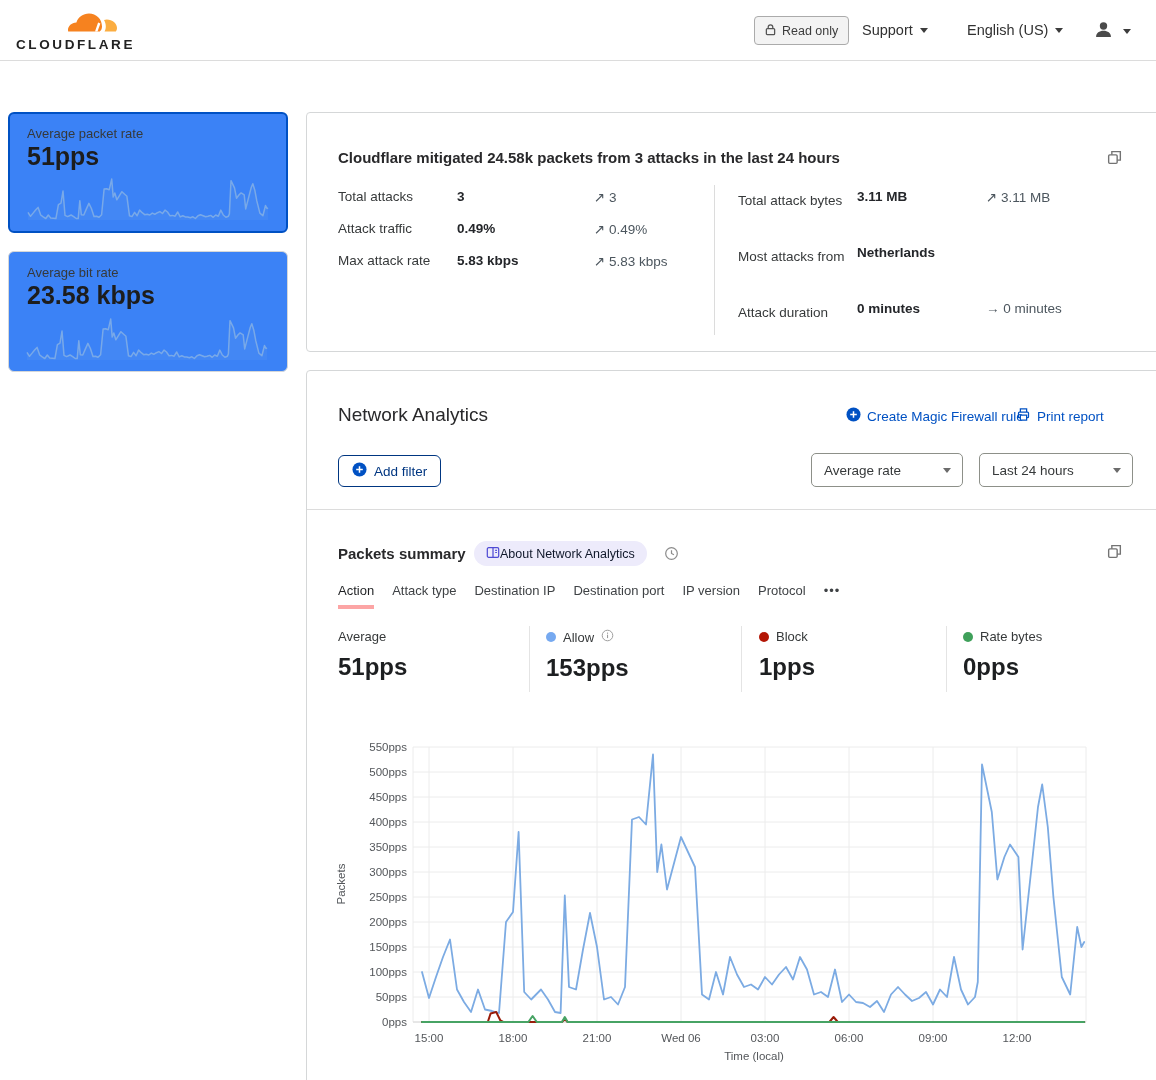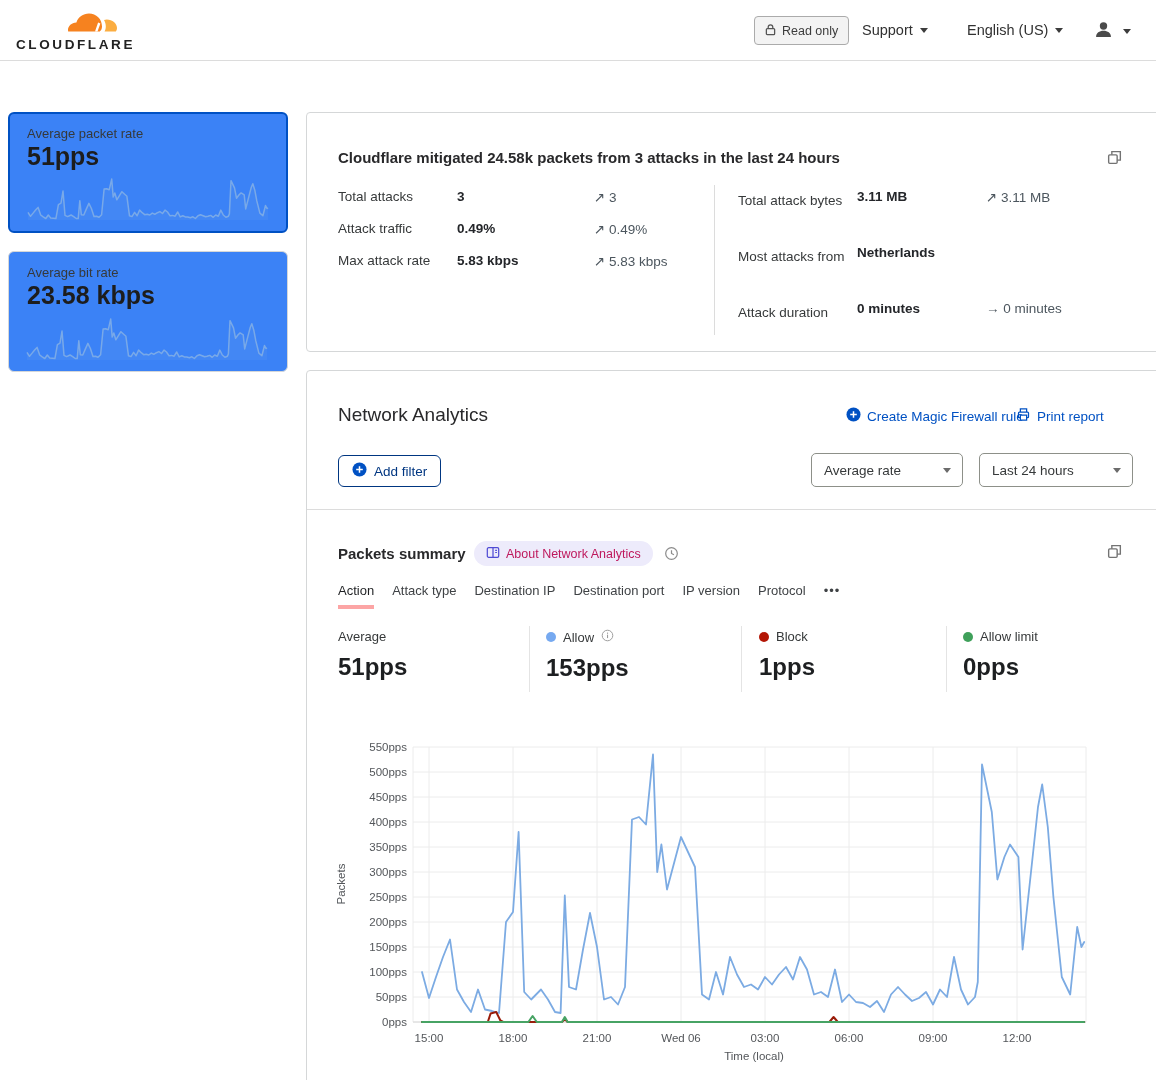--- a/index.html
+++ b/index.html
@@ -53,22 +53,22 @@
   .add-filter { position:absolute; left:31px; top:84px; height:32px; display:flex; align-items:center; gap:7px;
     background:#fff; border:1px solid #003681; border-radius:6px; padding:0 13px; font-size:13.5px; color:#003681; cursor:pointer; }
   .select { position:absolute; top:82px; height:34px; background:#fff; border:1px solid #8d9089; border-radius:5px;
     font-size:13.5px; color:#36393a; display:flex; align-items:center; padding:0 30px 0 12px; cursor:pointer; }
   .sel-metric { left:504px; width:152px; } .sel-range { left:672px; width:154px;text-align:right; }
   .select .caret { position:absolute; right:11px; border-top-color:#6b6b6b; }
   .ana-div { position:absolute; left:0; top:138px; width:866px; height:1px; background:#dcdcdc; }
 
   
   .pk-title { position:absolute; left:31px; top:174px; font-size:15px; font-weight:bold; color:#29292b; }
-  .pk-badge { position:absolute; left:167px; top:170px; height:25px; display:flex; align-items:center; gap:6px;
-    background:#edebfb; border-radius:13px; padding:0 12px; font-size:12.5px; color:#be185d; cursor:pointer; white-space:nowrap; }
+  .pk-badge { position:absolute; left:167px; top:170px; height:25px; display:flex; align-items:center; 
+    background:#edebfb; border-radius:13px; padding:0 12px; font-size:12.5px; color:#0f172a; cursor:pointer; white-space:nowrap; }
   .clock-icon { position:absolute; left:357px; top:175px; cursor:pointer; }
   .pk-copy { left:799px; top:172px; }
   .tabs { position:absolute; left:31px; top:212px; display:flex; gap:18px; font-size:13px; color:#3f4245; }
   .tab { padding-bottom:7px; cursor:pointer; }
   .tab.active { color:#1f2123; border-bottom:4px solid #fca5a5; }
   .tab-more { cursor:pointer; letter-spacing:1px; color:#3f4245; }
 
   .stat-col { position:absolute; top:258px; }
   .stat-head { display:flex; align-items:center; gap:7px; font-size:13px; color:#36393a; }
   .dot { width:10px; height:10px; border-radius:50%; display:inline-block; }
@@ -290,21 +290,21 @@
       <div class="stat-head">
         <span class="dot" style="background: rgb(179, 21, 5);"></span>
         <span>Block</span>
       </div>
       <div class="stat-val">1pps</div>
     </div>
     <div class="stat-vdiv sv3"></div>
     <div class="stat-col sc4">
       <div class="stat-head">
         <span class="dot" style="background: rgb(63, 160, 90);"></span>
-        <span>Allow limit</span>
+        <span>Rate bytes</span>
       </div>
       <div class="stat-val">0pps</div>
     </div>
 
     <div class="chart-wrap">
       <svg id="main-chart" width="830" height="345" viewBox="0 0 830 345">
           <line x1="82" y1="286" x2="755" y2="286" stroke="#ececec" stroke-width="1"></line>
           <text x="76" y="290" text-anchor="end" class="tick">0pps</text>
           <line x1="82" y1="261" x2="755" y2="261" stroke="#ececec" stroke-width="1"></line>
           <text x="76" y="265" text-anchor="end" class="tick">50pps</text>

